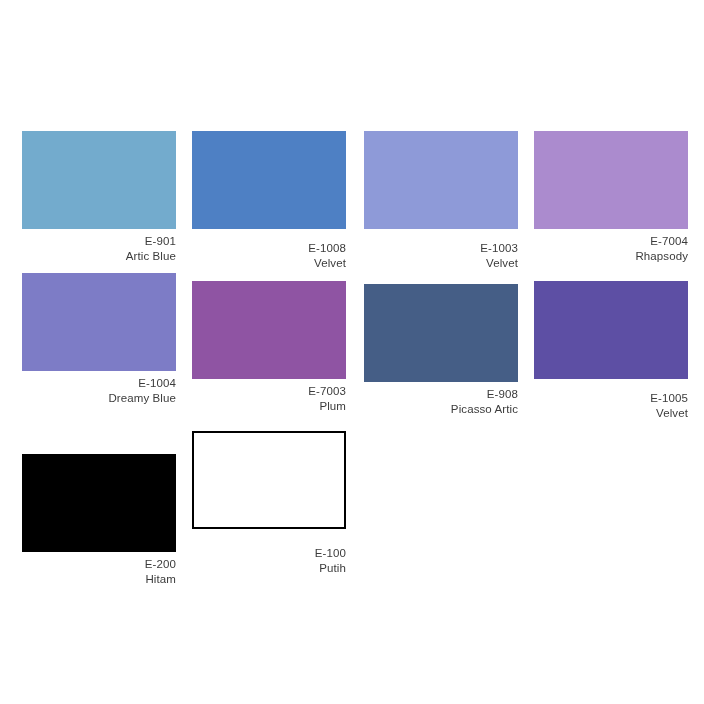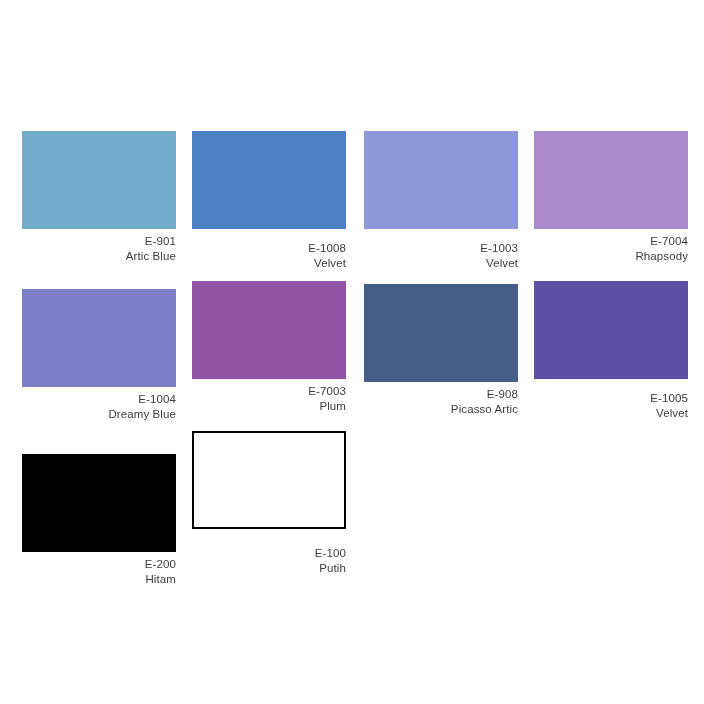--- a/index.html
+++ b/index.html
@@ -76,21 +76,21 @@
         <span class="swatch-name">Velvet</span>
       </div>
     </div>
     <div class="swatch-cell" style="left: 534px; top: 131px;">
       <div class="swatch-chip" style="background: rgb(171, 139, 206);"></div>
       <div class="swatch-labels" style="padding-top: 5px;">
         <span class="swatch-code">E-7004</span>
         <span class="swatch-name">Rhapsody</span>
       </div>
     </div>
-    <div class="swatch-cell" style="left: 22px; top: 289px;">
+    <div class="swatch-cell" style="left: 22px; top: 273px;">
       <div class="swatch-chip" style="background: rgb(125, 124, 198);"></div>
       <div class="swatch-labels" style="padding-top: 5px;">
         <span class="swatch-code">E-1004</span>
         <span class="swatch-name">Dreamy Blue</span>
       </div>
     </div>
     <div class="swatch-cell" style="left: 192px; top: 281px;">
       <div class="swatch-chip" style="background: rgb(143, 84, 163);"></div>
       <div class="swatch-labels" style="">
         <span class="swatch-code">E-7003</span>

